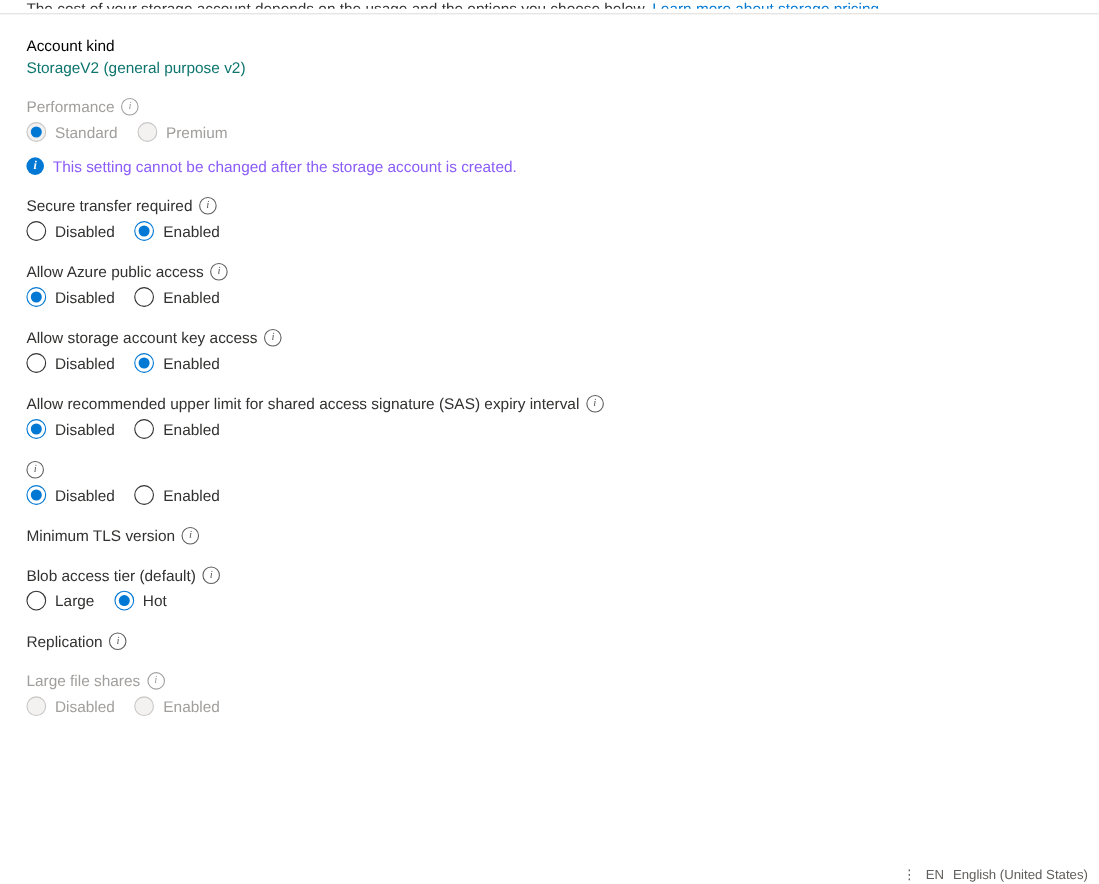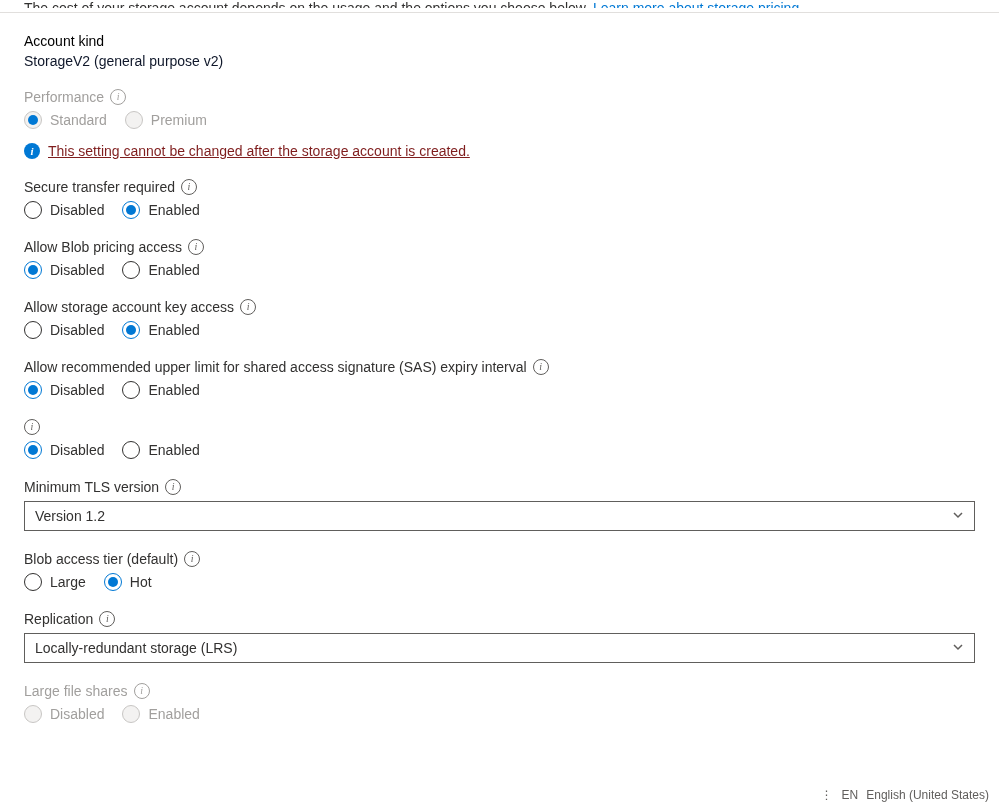--- a/index.html
+++ b/index.html
@@ -30,21 +30,21 @@
   .truncated-top .link {
     color: #0078d4;
   }
   .section-heading {
     font-size: 14px;
     margin: 20px 0 4px 0;
     color: #000000;
   }
   .heading-value {
     margin: 2px 0 16px 0;
-    color: #0f172a;
+    color: #0f766e;
   }
   .field-label {
     display: flex;
     align-items: center;
     gap: 6px;
     color: #323130;
     margin: 20px 0 6px 0;
   }
   .field-label.disabled {
     color: #a19f9d;
@@ -126,22 +126,21 @@
     color: #ffffff;
     display: flex;
     align-items: center;
     justify-content: center;
     font-size: 11px;
     font-weight: bold;
     font-style: italic;
     font-family: Georgia, serif;
   }
   .note-text {
-    color: #7f1d1d;
-    text-decoration: underline;
+    color: #8b5cf6;
   }
   .select-field {
     position: relative;
     margin-top: 6px;
   }
   .select-field .select-box {
     border: 1px solid #605e5c;
     height: 30px;
     display: flex;
     align-items: center;
@@ -226,21 +225,21 @@
     </div>
     <div class="radio-option selected">
       <span class="outer">
           <span class="inner"></span>
         </span>
       <span class="text">Enabled</span>
     </div>
   </div>
 
   <div class="field-label">
-    <span>Allow Blob pricing access</span>
+    <span>Allow Azure public access</span>
     <span class="info-icon-circle">i</span>
   </div>
   <div class="radio-row">
     <div class="radio-option selected">
       <span class="outer">
           <span class="inner"></span>
         </span>
       <span class="text">Disabled</span>
     </div>
     <div class="radio-option">
@@ -304,30 +303,20 @@
           <span class="inner"></span>
         </span>
       <span class="text">Enabled</span>
     </div>
   </div>
 
   <div class="field-label">
     <span>Minimum TLS version</span>
     <span class="info-icon-circle">i</span>
   </div>
-  <div class="select-field">
-    <div class="select-box">
-      <span>Version 1.2</span>
-      <span class="chev">
-        <svg class="chev-svg" viewBox="0 0 12 12">
-            <path d="M2 4 L6 8 L10 4"></path>
-          </svg>
-      </span>
-    </div>
-  </div>
 
   <div class="field-label">
     <span>Blob access tier (default)</span>
     <span class="info-icon-circle">i</span>
   </div>
   <div class="radio-row">
     <div class="radio-option">
       <span class="outer">
           <span class="inner"></span>
         </span>
@@ -337,30 +326,20 @@
       <span class="outer">
           <span class="inner"></span>
         </span>
       <span class="text">Hot</span>
     </div>
   </div>
 
   <div class="field-label">
     <span>Replication</span>
     <span class="info-icon-circle">i</span>
-  </div>
-  <div class="select-field">
-    <div class="select-box">
-      <span>Locally-redundant storage (LRS)</span>
-      <span class="chev">
-        <svg class="chev-svg" viewBox="0 0 12 12">
-            <path d="M2 4 L6 8 L10 4"></path>
-          </svg>
-      </span>
-    </div>
   </div>
 
   <div class="field-label disabled">
     <span>Large file shares</span>
     <span class="info-icon-circle">i</span>
   </div>
   <div class="radio-row">
     <div class="radio-option disabled">
       <span class="outer">
           <span class="inner"></span>

